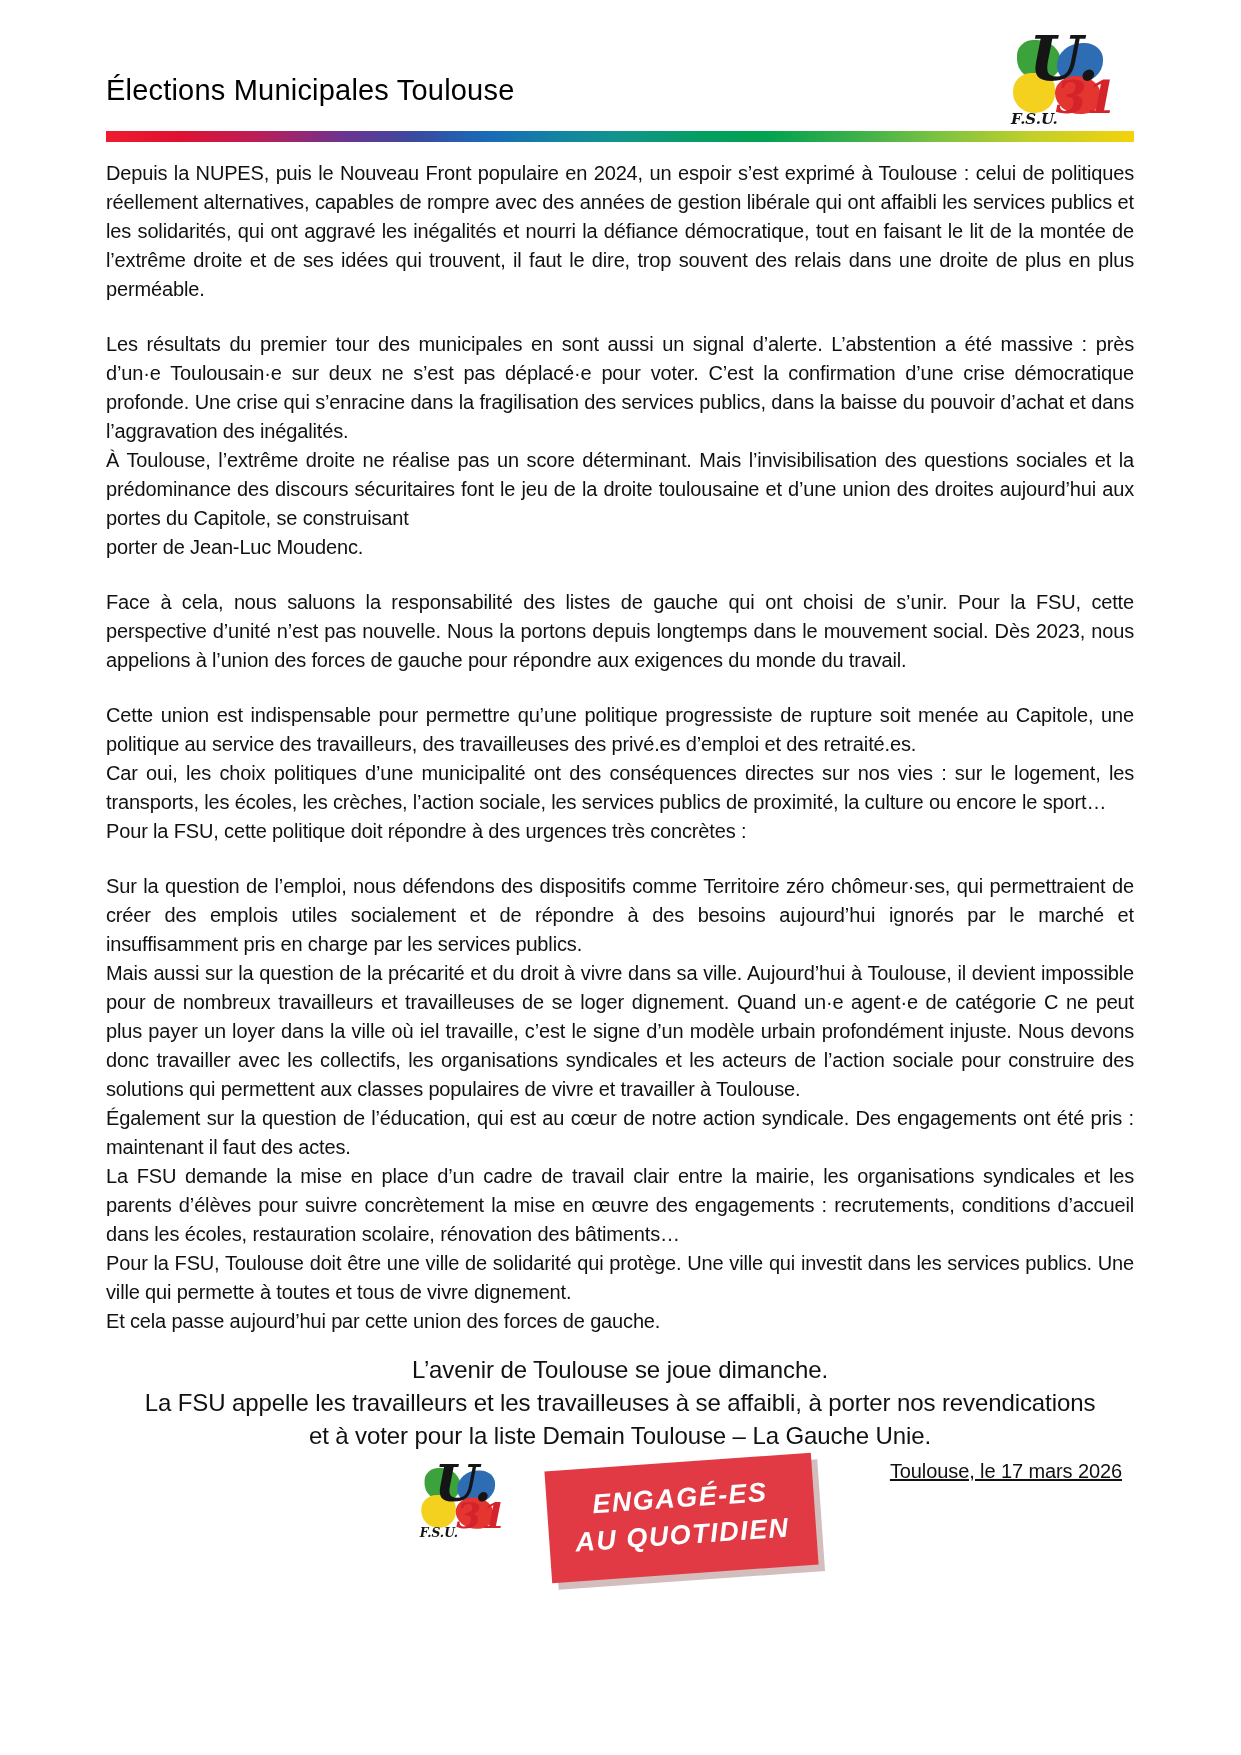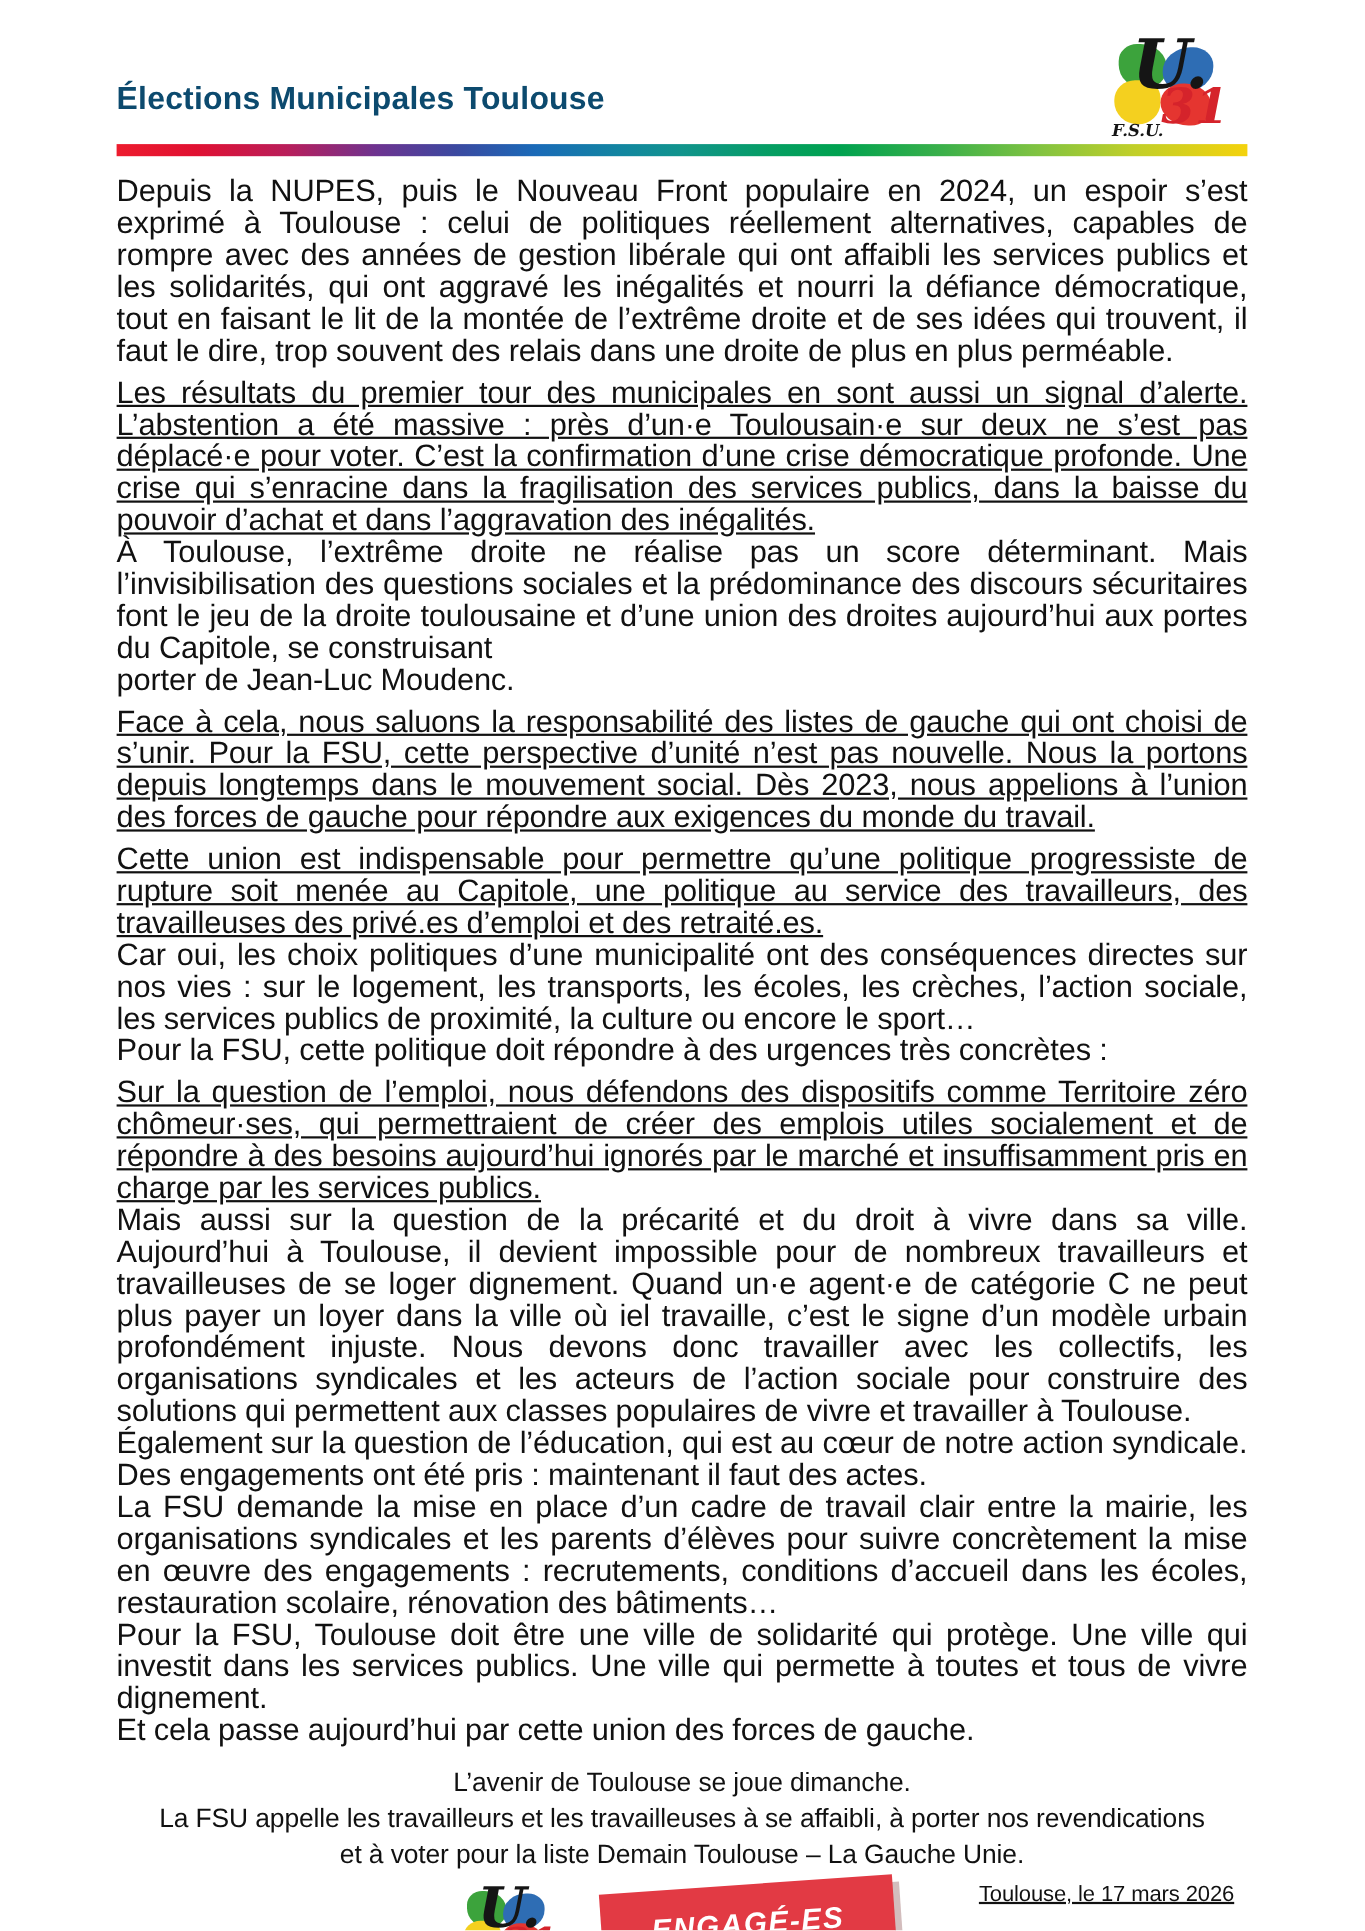--- a/index.html
+++ b/index.html
@@ -8,40 +8,40 @@
     width:1241px;height:1755px;
     background:#ffffff;
     font-family:"Liberation Sans", sans-serif;
     color:#111111;
     overflow:hidden;
     box-sizing:border-box;
   }
   .content{position:absolute;left:106px;width:1028px;top:0;}
   .doc-title{
     margin:74px 0 0 0;
-    font-size:29px;font-weight:700;color:#0c4a6e;
+    font-size:29px;font-weight:400;color:#000000;
     letter-spacing:0.2px;
   }
   .gradient-bar{
     margin-top:24px;
     height:11px;width:100%;
     background:linear-gradient(90deg,
       #ed1c2e 0%, #e01132 7%, #b91e5a 15%, #6d3390 23%,
       #3b49a0 30%, #1a6ab8 37%, #12879f 45%, #11948c 50%,
       #059e62 58%, #00a24f 64%, #3bb04a 73%, #7dc242 81%,
       #c1cf29 90%, #f4d20c 100%);
   }
   .body-text{margin-top:17px;}
   .body-text p{
     margin:0;
-    font-size:28px;line-height:29px;
+    font-size:20px;line-height:29px;
     text-align:justify;
     letter-spacing:-0.15px;
   }
-  .body-text .block-gap{margin-top:9px;text-decoration:underline;}
+  .body-text .block-gap{margin-top:26px;}
   .closing{margin-top:17px;text-align:center;}
   .closing p{margin:0;font-size:24px;line-height:33px;letter-spacing:-0.1px;}
   .closing b{font-weight:400;}
   .footer{position:relative;margin-top:6px;height:240px;}
   .date-line{
     position:absolute;right:12px;top:2px;
     font-size:20px;text-decoration:underline;
     letter-spacing:-0.1px;
   }
   .logo-stamp-group{position:absolute;left:312px;top:10px;display:flex;align-items:flex-start;}

